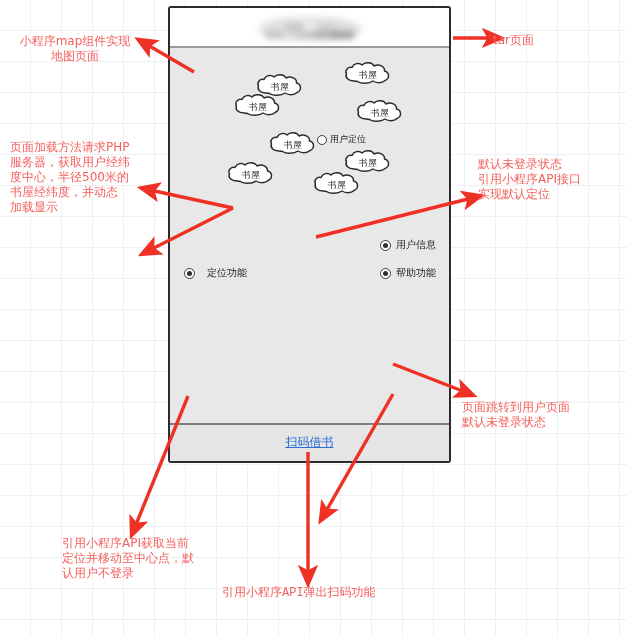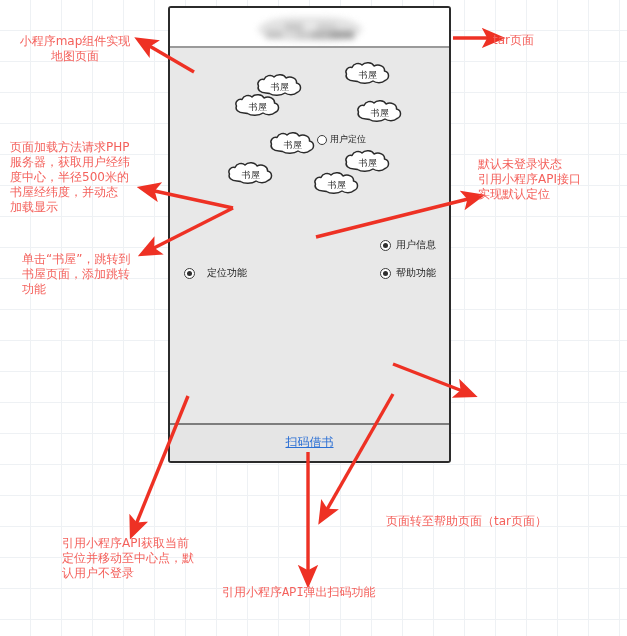--- a/index.html
+++ b/index.html
@@ -284,21 +284,19 @@
 地图页面</div>
     <div class="anno left" style="left: 493px; top: 33px; width: 110px; color: rgb(244, 97, 92);">tar页面</div>
     <div class="anno left" style="left: 10px; top: 140px; width: 140px; color: rgb(244, 97, 92);">页面加载方法请求PHP
 服务器，获取用户经纬
 度中心，半径500米的
 书屋经纬度，并动态
 加载显示</div>
     <div class="anno left" style="left: 478px; top: 157px; width: 140px; color: rgb(244, 97, 92);">默认未登录状态
 引用小程序API接口
 实现默认定位</div>
-    <div class="anno left" style="left: 22px; top: 252px; width: 140px; color: rgb(244, 97, 92);">单击“书屋”，跳转到
-书屋页面，添加跳转
-功能</div>
-    <div class="anno left" style="left: 386px; top: 514px; width: 230px; color: rgb(244, 97, 92);">页面转至帮助页面（tar页面）</div>
+    <div class="anno left" style="left: 462px; top: 400px; width: 140px; color: rgb(244, 97, 92);">页面跳转到用户页面
+默认未登录状态</div>
     <div class="anno left" style="left: 62px; top: 536px; width: 165px; color: rgb(244, 97, 92);">引用小程序API获取当前
 定位并移动至中心点，默
 认用户不登录</div>
     <div class="anno left" style="left: 222px; top: 586px; width: 200px; color: rgb(244, 97, 92); font-family: Liberation Mono, monospace;">引用小程序API弹出扫码功能</div>
   </div>
 
 </body></html>

